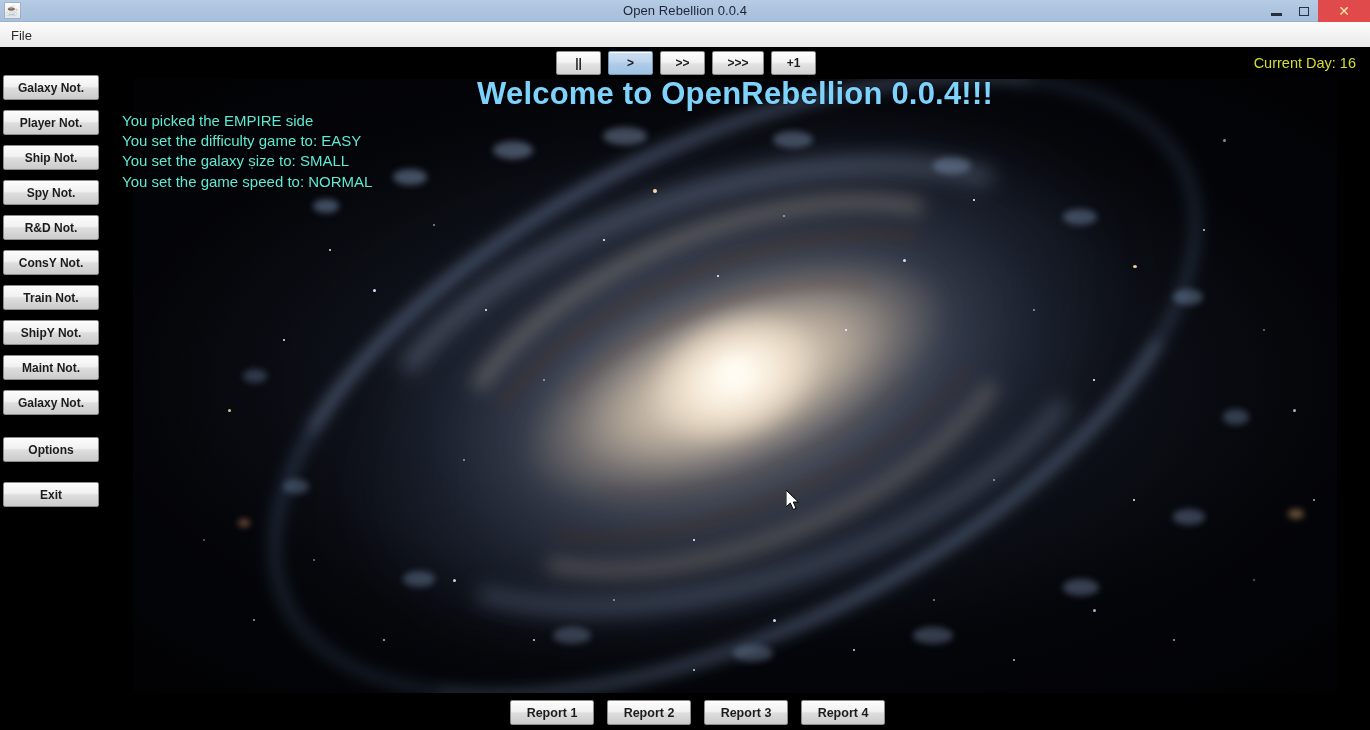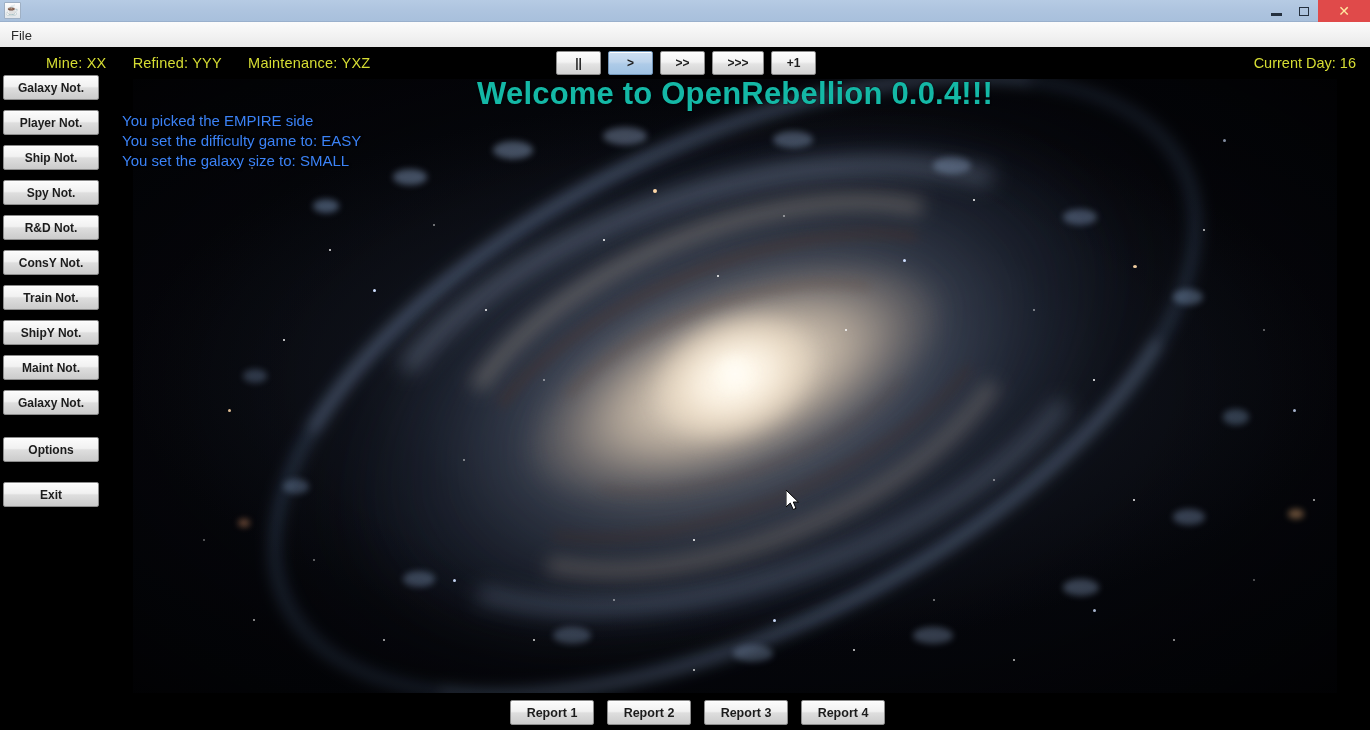--- a/index.html
+++ b/index.html
@@ -213,27 +213,27 @@
   
   .gx-vig {
     position:absolute; inset:0; pointer-events:none;
     background:radial-gradient(ellipse 78% 80% at 50% 50%,
       rgba(0,0,0,0) 45%, rgba(0,0,0,.45) 78%, rgba(0,0,0,.85) 100%);
   }
 
   
   .welcome {
     position:absolute; left:133px; top:76px; width:1204px;
-    text-align:center; font-size:31px; font-weight:bold; color:#14b8a6;
+    text-align:center; font-size:31px; font-weight:bold; color:#7dd3fc;
     letter-spacing:.2px; text-shadow:0 0 2px rgba(0,0,0,.8);
     white-space:nowrap;
   }
   .infolines {
     position:absolute; left:122px; top:111px;
-    font-size:15px; color:#3b82f6; line-height:20.2px;
+    font-size:15px; color:#5eead4; line-height:20.2px;
     text-shadow:0 0 3px rgba(0,0,0,.85);
     white-space:nowrap;
   }
   .infolines div { }
 
   
   .cursor { position:absolute; left:786px; top:490px; width:16px; height:24px; }
 
   
   .reports { position:absolute; left:510px; top:700px; display:flex; gap:13px; }
@@ -246,41 +246,37 @@
     box-shadow:inset 0 1px 0 #ffffff;
   }
 </style>
 </head>
 <body>
 
 <div id="app">
 
   <div class="titlebar">
     <div class="tb-icon">☕</div>
+    <div class="tb-title">Open Rebellion 0.0.4</div>
     <div class="tb-btns">
       <div class="tb-btn">
         <span class="tb-min-glyph"></span>
       </div>
       <div class="tb-btn">
         <span class="tb-max-glyph"></span>
       </div>
       <div class="tb-btn close">✕</div>
     </div>
   </div>
 
   <div class="menubar">
     <div class="menu-item">File</div>
   </div>
 
   <div class="statusbar">
-    <div class="res-text">
-      <span>Mine: XX</span>
-      <span>Refined: YYY</span>
-      <span>Maintenance: YXZ</span>
-    </div>
     <div class="day-text">Current Day: 16</div>
   </div>
 
   <div class="transport">
     <div class="t-btn">||</div>
     <div class="t-btn sel">&gt;</div>
     <div class="t-btn">&gt;&gt;</div>
     <div class="t-btn wide">&gt;&gt;&gt;</div>
     <div class="t-btn">+1</div>
   </div>
@@ -385,20 +381,21 @@
       <div class="gx-vig"></div>
     </div>
   </div>
 
   <div class="welcome">Welcome to OpenRebellion 0.0.4!!!</div>
 
   <div class="infolines">
     <div>You picked the EMPIRE side</div>
     <div>You set the difficulty game to: EASY</div>
     <div>You set the galaxy size to: SMALL</div>
+    <div>You set the game speed to: NORMAL</div>
   </div>
 
   <svg class="cursor" viewBox="0 0 16 24">
     <polygon points="0,0 0,17 4.3,13 7.2,19.5 10,18.3 7.3,12 12.4,12" fill="#ffffff" stroke="#000000" stroke-width="1"></polygon>
   </svg>
 
   <div class="reports">
     <div class="r-btn">Report 1</div>
     <div class="r-btn">Report 2</div>
     <div class="r-btn">Report 3</div>

